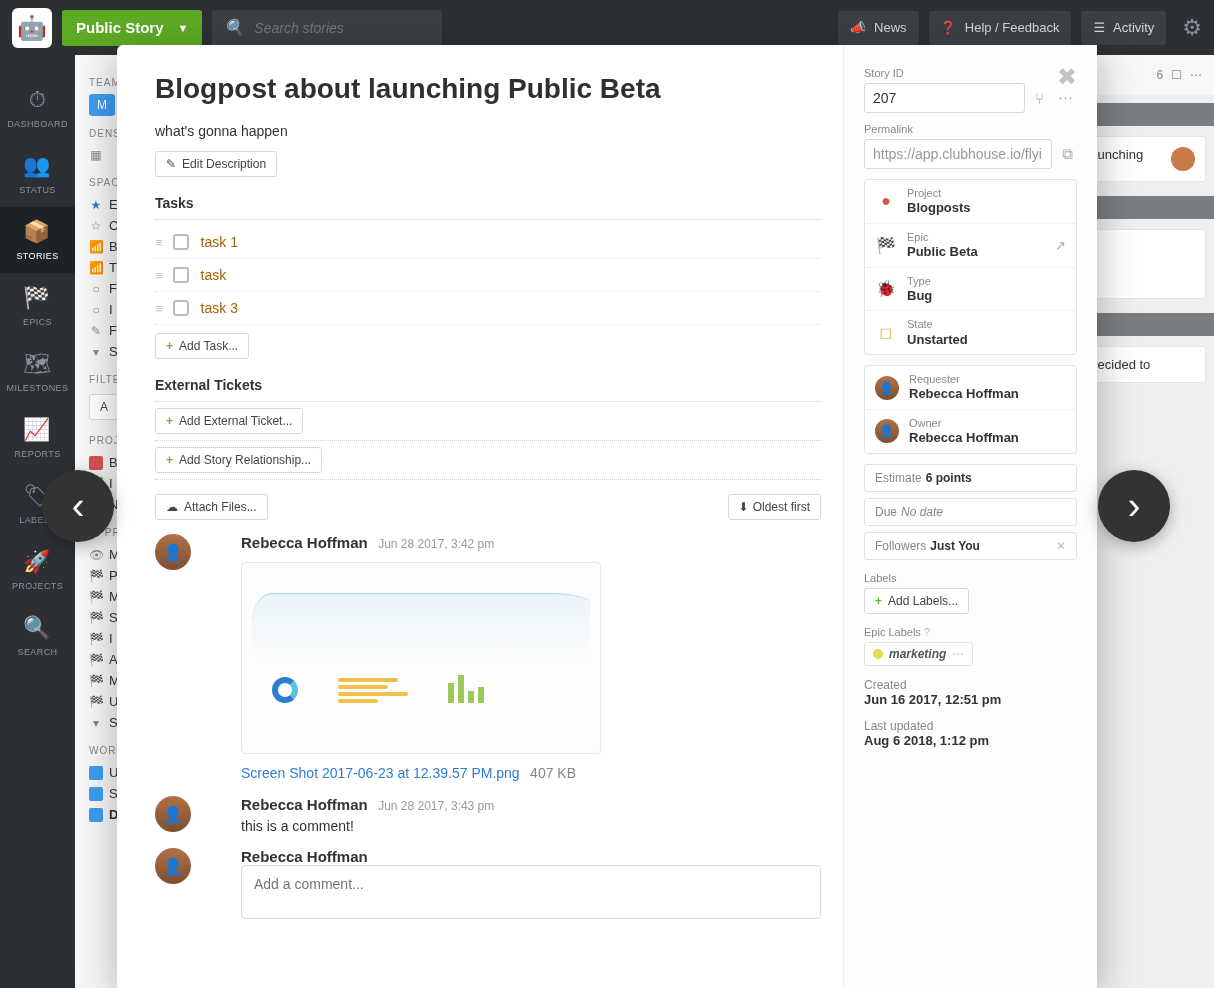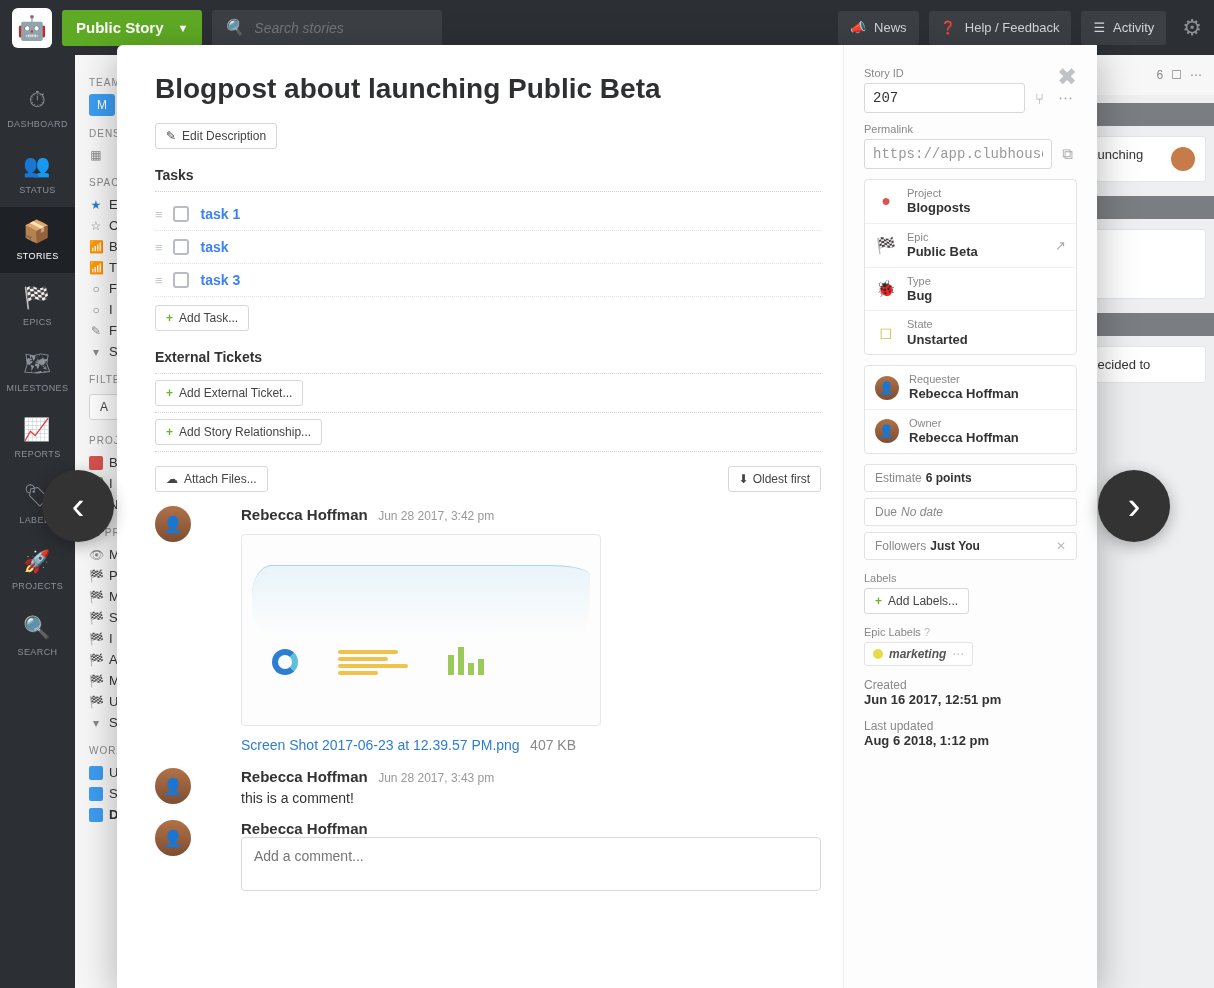--- a/index.html
+++ b/index.html
@@ -50,39 +50,39 @@
 .btn-small { background: #fff; border: 1px solid #d6d8db; border-radius: 3px; padding: 5px 10px; font-size: 12px; color: #444; cursor: pointer; display: inline-flex; align-items: center; gap: 6px; }
 .btn-small .plus { color: #6cb52d; font-weight: bold; }
 
 .section-label { font-size: 14px; font-weight: 600; color: #333; margin: 18px 0 8px; }
 .dotted-divider { border-top: 1px dotted #d0d2d5; margin: 6px 0; }
 
 .task-row { display: flex; align-items: center; gap: 12px; padding: 8px 0; border-bottom: 1px dotted #e4e4e4; }
 .task-row:last-of-type { border-bottom: none; }
 .drag-handle { color: #c5c7ca; cursor: grab; font-size: 13px; letter-spacing: -2px; }
 .task-checkbox { width: 16px; height: 16px; border: 2px solid #b9bcc0; border-radius: 3px; cursor: pointer; }
-.task-text { font-size: 14px; color: #3b82f6; font-weight: bold; }
+.task-text { font-size: 14px; color: #a16207; }
 
 .comments-header { display: flex; align-items: center; margin: 14px 0 10px; gap: 10px; }
 .sort-btn { margin-left: auto; background: #fff; border: 1px solid #d6d8db; border-radius: 3px; padding: 5px 10px; font-size: 12px; color: #444; cursor: pointer; display: inline-flex; align-items: center; gap: 4px; }
 
 .comment-block { display: flex; gap: 14px; margin: 14px 0; }
 .avatar { width: 36px; height: 36px; border-radius: 50%; background: linear-gradient(#b17248, #7d4e32); flex-shrink: 0; overflow: hidden; display: flex; align-items: center; justify-content: center; color: #fff; font-size: 16px; }
 .comment-body { flex: 1; margin-left: 36px; }
 .comment-author { font-weight: 600; font-size: 15px; color: #333; }
 .comment-time { color: #999; font-size: 12px; margin-left: 6px; }
 .attachment-preview { border: 1px solid #e5e7e9; border-radius: 4px; padding: 10px; margin: 10px 0; width: 360px; background: #fdfdfd; }
 .attach-filename { color: #2d7dd2; font-size: 14px; font-weight: 500; }
 .attach-size { color: #888; font-size: 14px; margin-left: 6px; }
 .comment-text { font-size: 14px; color: #333; margin-top: 4px; }
 .comment-input { width: 100%; border: 1px solid #d6d8db; border-radius: 4px; padding: 10px 12px; font-size: 14px; resize: none; min-height: 50px; font-family: inherit; color: #999; }
 
 
 .side-label { font-size: 11px; color: #888; margin-bottom: 4px; }
-.side-input { width: 100%; border: 1px solid #d6d8db; border-radius: 3px; padding: 6px 8px; font-size: 14px; color: #333; background: #fff; font-family: Liberation Mono, monospace; }
+.side-input { width: 100%; border: 1px solid #d6d8db; border-radius: 3px; padding: 6px 8px; font-size: 14px; color: #333; background: #fff; }
 .side-row { display: flex; align-items: center; gap: 6px; margin-bottom: 10px; }
 .side-icon-btn { color: #aaa; font-size: 15px; cursor: pointer; padding: 4px; }
 
 .info-card { border: 1px solid #e1e3e6; border-radius: 4px; background: #fff; margin-bottom: 10px; overflow: hidden; }
 .info-row { display: flex; align-items: center; padding: 7px 10px; border-bottom: 1px solid #eef0f1; gap: 10px; position: relative; }
 .info-row:last-child { border-bottom: none; }
 .info-icon { width: 22px; height: 22px; display: flex; align-items: center; justify-content: center; font-size: 16px; flex-shrink: 0; }
 .info-stack { display: flex; flex-direction: column; line-height: 1.2; }
 .info-key { font-size: 11px; color: #888; }
 .info-val { font-size: 13px; font-weight: 600; color: #333; }
@@ -285,20 +285,21 @@
     <span>ve decided to</span>
   </div>
 </div>
 
 <div class="nav-arrow left">‹</div>
 <div class="nav-arrow right">›</div>
 
 <div class="modal">
   <div class="modal-main">
     <h1 class="story-title">Blogpost about launching Public Beta</h1>
+    <p class="story-description">what's gonna happen</p>
     <button class="btn-small">
       <span>✎</span>
       <span>Edit Description</span>
     </button>
 
     <div class="section-label">Tasks</div>
     <div class="dotted-divider"></div>
     <div class="task-row">
       <span class="drag-handle">≡</span>
       <span class="task-checkbox"></span>

